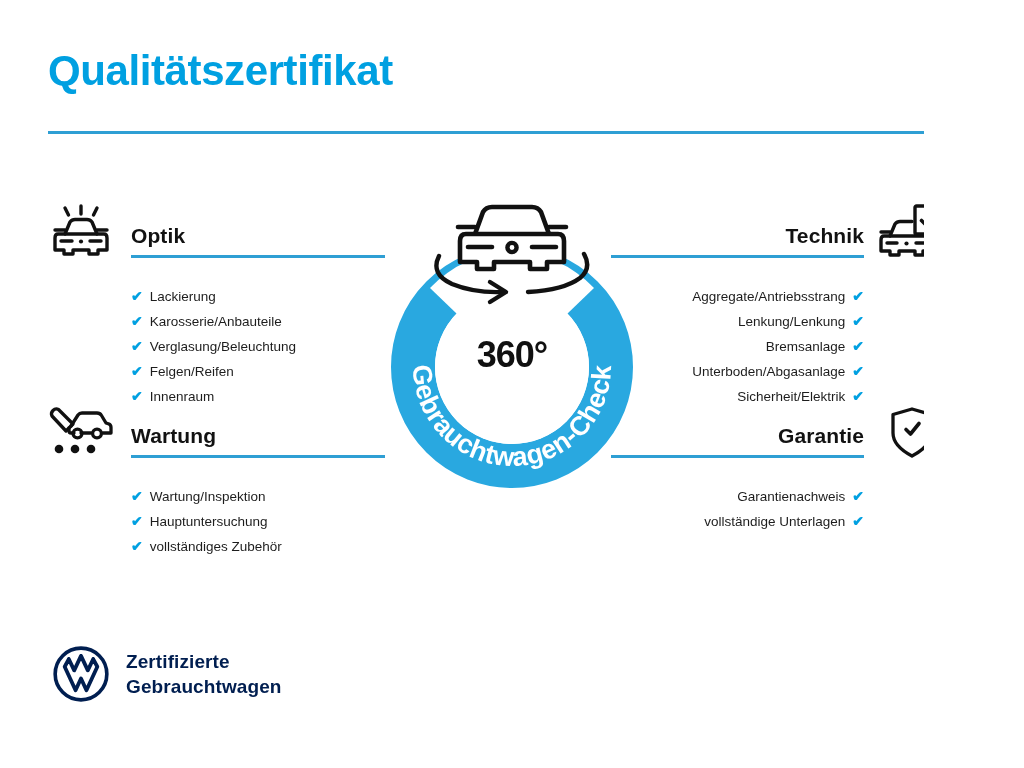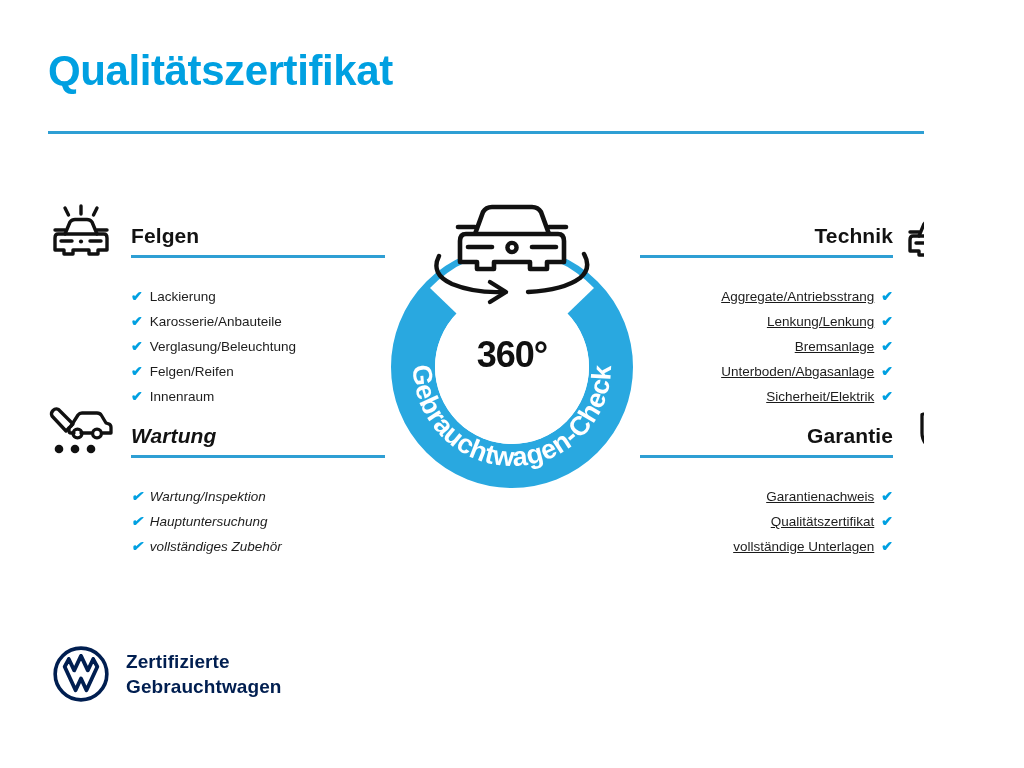--- a/index.html
+++ b/index.html
@@ -40,21 +40,21 @@
     width: 944px;
     height: 3px;
     background: #2E9FD4;
   }
 
   
   .block {
     position: absolute;
   }
   .block-left  { left: 45px;  width: 340px; }
-  .block-right { left: 632px; width: 345px; text-decoration: underline; }
+  .block-right { left: 603px; width: 345px; }
 
   .block-head {
     position: relative;
     height: 68px;
   }
   .block-title {
     position: absolute;
     bottom: 20px;
     font-size: 21px;
     font-weight: bold;
@@ -174,21 +174,21 @@
           <path d="M52 26 L62 26"></path>
 
           <path d="M13 30 L59 30 Q62 30 62 34 L62 46 L53 46 L53 50 L44 50 L44 46 L28 46 L28 50 L19 50 L19 46 L10 46 L10 34 Q10 30 13 30 Z"></path>
 
           <path d="M16 37 L27 37"></path>
           <path d="M45 37 L56 37"></path>
 
           <circle cx="36" cy="37.5" r="2.1" fill="#111111" stroke="none"></circle>
         </svg>
       </span>
-      <span class="block-title">Felgen</span>
+      <span class="block-title">Optik</span>
       <span class="block-rule"></span>
     </div>
     <ul class="check-list">
       <li><span class="tick">✔</span><span>Lackierung</span></li>
       <li><span class="tick">✔</span><span>Karosserie/Anbauteile</span></li>
       <li><span class="tick">✔</span><span>Verglasung/Beleuchtung</span></li>
       <li><span class="tick">✔</span><span>Felgen/Reifen</span></li>
       <li><span class="tick">✔</span><span>Innenraum</span></li>
     </ul>
   </div>
@@ -218,21 +218,21 @@
     </div>
     <ul class="check-list">
       <li><span>Aggregate/Antriebsstrang</span><span class="tick">✔</span></li>
       <li><span>Lenkung/Lenkung</span><span class="tick">✔</span></li>
       <li><span>Bremsanlage</span><span class="tick">✔</span></li>
       <li><span>Unterboden/Abgasanlage</span><span class="tick">✔</span></li>
       <li><span>Sicherheit/Elektrik</span><span class="tick">✔</span></li>
     </ul>
   </div>
 
-  <div class="block block-left" style="top:400px;font-style:italic;">
+  <div class="block block-left" style="top:400px;">
     <div class="block-head">
       <span class="block-icon">
         <svg viewBox="0 0 72 58" xmlns="http://www.w3.org/2000/svg" fill="none" stroke="#111111" stroke-width="3.3" stroke-linecap="round" stroke-linejoin="round">
 
           <path d="M7 12 Q5.5 9 8 6.5 Q10.5 4 13.5 5.5 L28 20 L21 27 Z"></path>
 
           <path d="M26 22 L33 11 Q34.5 9 37 9 L52 9 Q55 9 56.5 11.5 L61 19 L64 20 Q66 21 66 23.5 L66 29 L58 29"></path>
           <path d="M46 29 L36 29"></path>
           <path d="M29 29 L26 29 Q24 29 24 27 L24 24"></path>
 
@@ -261,21 +261,20 @@
           <path d="M36 5 L55 10.5 L55 29 Q55 42 36 52 Q17 42 17 29 L17 10.5 Z"></path>
           <circle cx="36" cy="25" r="9.5" stroke="none" fill="none"></circle>
           <path d="M30 25.5 L34.5 30 L43 19.5" stroke-width="3.6"></path>
         </svg>
       </span>
       <span class="block-title">Garantie</span>
       <span class="block-rule"></span>
     </div>
     <ul class="check-list">
       <li><span>Garantienachweis</span><span class="tick">✔</span></li>
-      <li><span>Qualitätszertifikat</span><span class="tick">✔</span></li>
       <li><span>vollständige Unterlagen</span><span class="tick">✔</span></li>
     </ul>
   </div>
 
   <div class="badge">
     <svg viewBox="0 0 268 300" xmlns="http://www.w3.org/2000/svg">
       <defs>
         <path id="arcPath" d="M 35 175 A 99 99 0 1 0 233 175" fill="none"></path>
       </defs>
 

